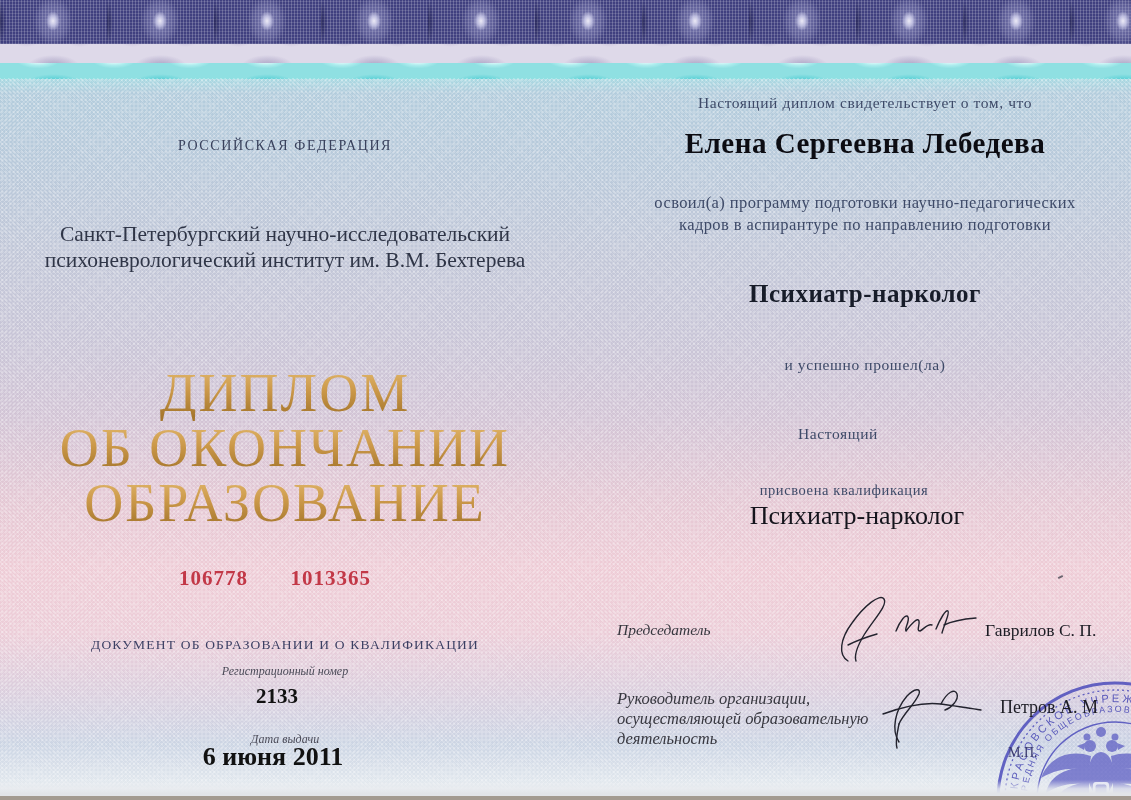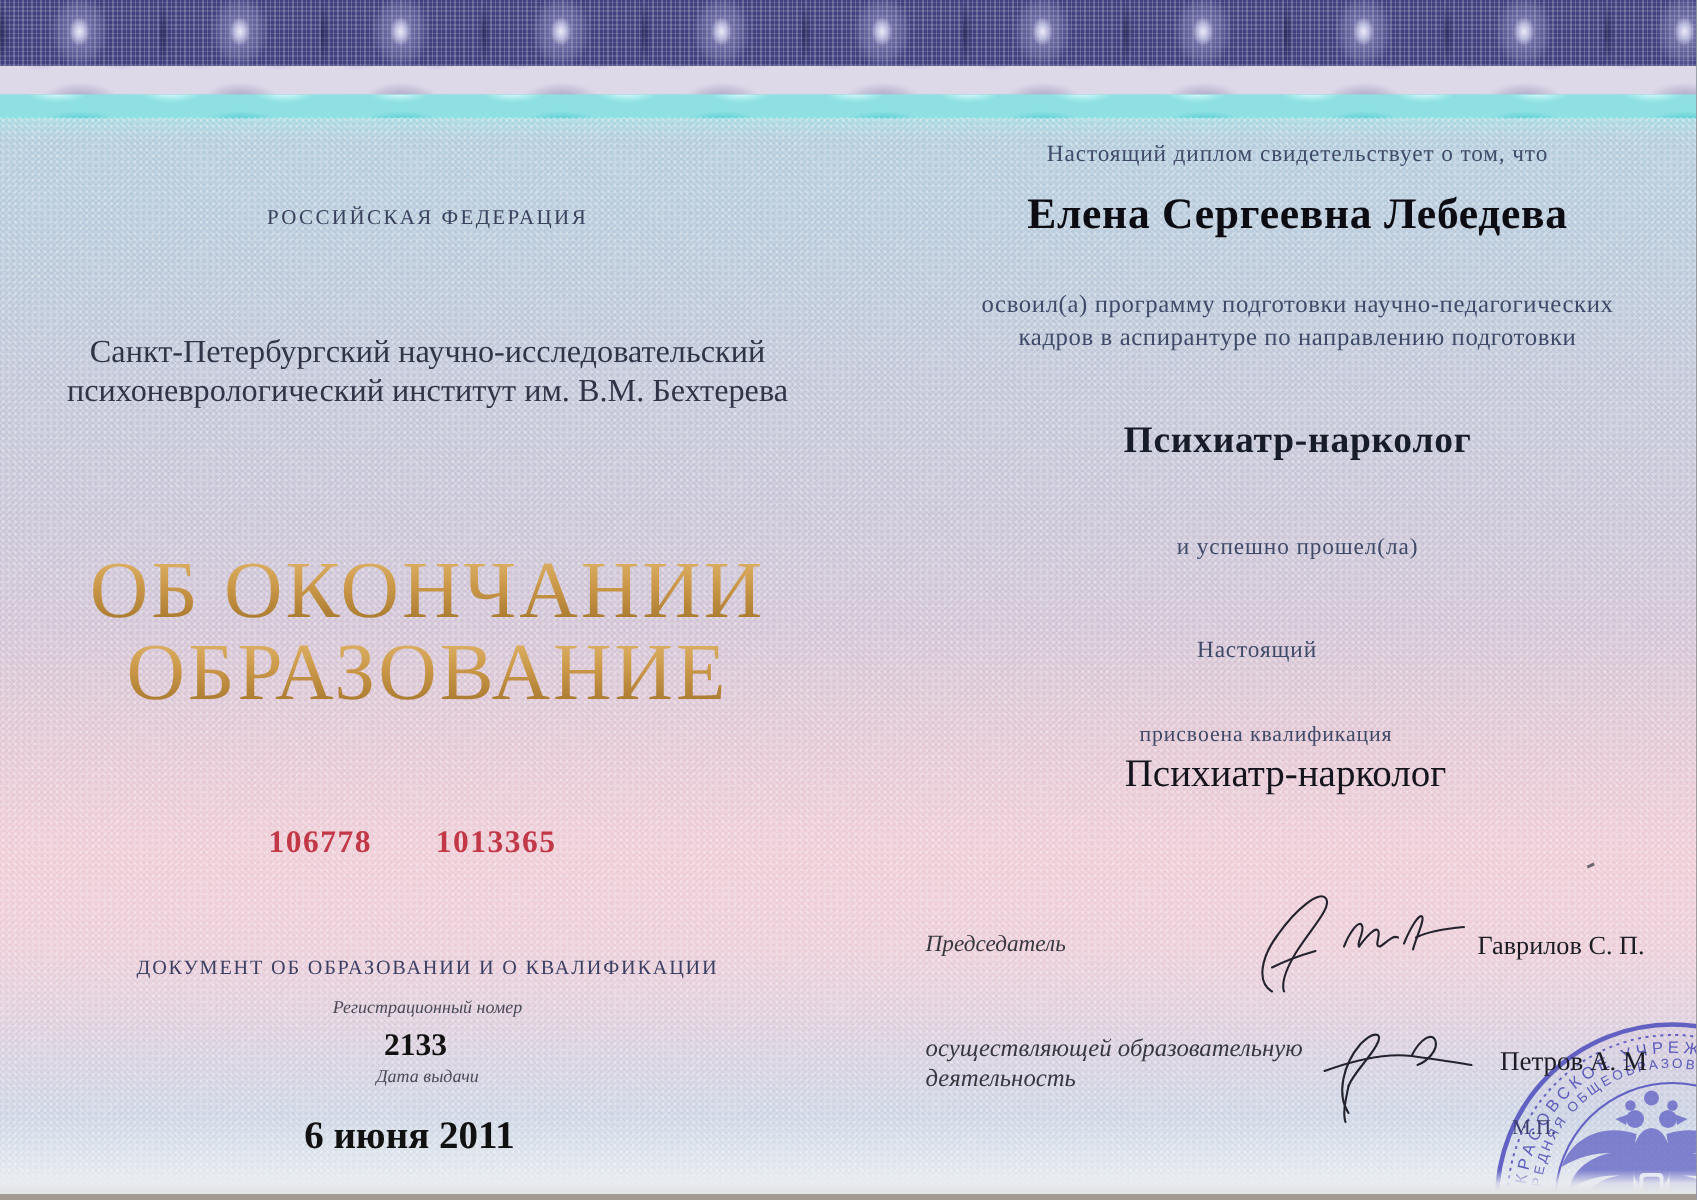--- a/index.html
+++ b/index.html
@@ -61,21 +61,21 @@
   .institution{font-size:21.5px;line-height:26px;color:#2f3547;}
   .gold-title{
     font-size:54px;line-height:55px;letter-spacing:2px;
     color:#bf8c3a;
     background:linear-gradient(180deg,#e0b56a 6%,#cb9849 45%,#a5762c 92%);
     -webkit-background-clip:text;background-clip:text;
     -webkit-text-fill-color:transparent;
     text-shadow:0 1px 1px rgba(255,255,255,.0);
   }
   .red-numbers{font-size:21px;font-weight:bold;color:#c23847;letter-spacing:1px;}
-  .red-numbers span{display:inline-block;}
+  .red-numbers span{display:inline-block;margin-top:17px;}
   .doc-type{font-size:13.5px;letter-spacing:1.2px;color:#3b3f63;}
   .italic-label{font-style:italic;font-size:12px;color:#4b4b58;}
   .bold-value{font-weight:bold;color:#111;}
   .small-blue{font-size:15.5px;letter-spacing:.6px;color:#3e4a68;}
   .recipient{font-size:29px;font-weight:bold;color:#0c0c12;letter-spacing:.5px;}
   .program{font-size:16.5px;line-height:22px;letter-spacing:.4px;color:#3e4a68;}
   .specialty-bold{font-size:25px;font-weight:bold;color:#171c29;letter-spacing:.5px;}
   .qualification{font-size:26px;color:#14141c;}
   .sig-label{font-style:italic;font-size:15.5px;color:#37373f;}
   .sig-name{font-size:17.5px;color:#1c1c24;}
@@ -98,35 +98,36 @@
   <div class="texture"></div>
 
   <div class="abs tc lp caps-header" style="top:138px;">РОССИЙСКАЯ ФЕДЕРАЦИЯ</div>
 
   <div class="abs tc lp" style="top:221px;">
     <div class="institution">Санкт-Петербургский научно-исследовательский</div>
     <div class="institution">психоневрологический институт им. В.М. Бехтерева</div>
   </div>
 
   <div class="abs tc lp" style="top:366px;">
+    <div class="gold-title">ДИПЛОМ</div>
     <div class="gold-title">ОБ ОКОНЧАНИИ</div>
     <div class="gold-title">ОБРАЗОВАНИЕ</div>
   </div>
 
   <div class="abs tc lp red-numbers" style="top:549px;margin-left:-10px;">
     <span>106778</span>
     <span style="width:30px;"></span>
     <span>1013365</span>
   </div>
 
   <div class="abs tc lp doc-type" style="top:595px;margin-top:42px;">ДОКУМЕНТ ОБ ОБРАЗОВАНИИ И О КВАЛИФИКАЦИИ</div>
 
   <div class="abs tc lp italic-label" style="top:664px;">Регистрационный номер</div>
   <div class="abs tc lp bold-value" style="top:684px;font-size:21px;margin-left:-8px;">2133</div>
-  <div class="abs tc lp italic-label" style="top:710px;">Дата выдачи</div>
+  <div class="abs tc lp italic-label" style="top:732px;">Дата выдачи</div>
   <div class="abs tc lp bold-value" style="top:742px;font-size:26px;margin-left:-12px;">6 июня 2011</div>
 
   <div class="abs tc rp small-blue" style="top:94px;">Настоящий диплом свидетельствует о том, что</div>
 
   <div class="abs tc rp recipient" style="top:127px;">Елена Сергеевна Лебедева</div>
 
   <div class="abs tc rp" style="top:192px;">
     <div class="program">освоил(а) программу подготовки научно-педагогических</div>
     <div class="program">кадров в аспирантуре по направлению подготовки</div>
   </div>
@@ -151,20 +152,21 @@
       <path d="M28,60 C38,55 50,51 57,49"></path>
       <path d="M76,46 C80,36 86,28 88,32 C90,36 84,44 86,46 C92,38 98,32 99,36 C100,40 96,46 100,46 C104,44 108,38 112,40"></path>
       <path d="M116,44 C120,34 126,24 128,26 C130,28 124,40 122,48"></path>
       <path d="M124,40 C132,36 144,34 156,33"></path>
     </g>
   </svg>
 
   <div class="abs sig-name" style="top:620px;left:985px;">Гаврилов С. П.</div>
 
   <div class="abs head-block" style="top:689px;left:617px;width:300px;">
+    <div>Руководитель организации,</div>
     <div>осуществляющей образовательную</div>
     <div>деятельность</div>
   </div>
 
   <svg class="abs" style="top:680px;left:855px;" width="140" height="70" viewBox="0 0 140 70">
     <g fill="none" stroke="#23232e" stroke-width="1.4" stroke-linecap="round">
       <path d="M44,62 C36,50 40,30 52,16 C60,8 66,8 64,14 C60,24 48,34 44,44"></path>
       <path d="M28,34 C50,26 70,22 86,24 C100,26 114,28 126,30"></path>
       <path d="M86,24 C92,12 100,8 102,14 C104,20 96,28 90,30"></path>
       <path d="M44,44 C42,54 40,62 42,68"></path>

